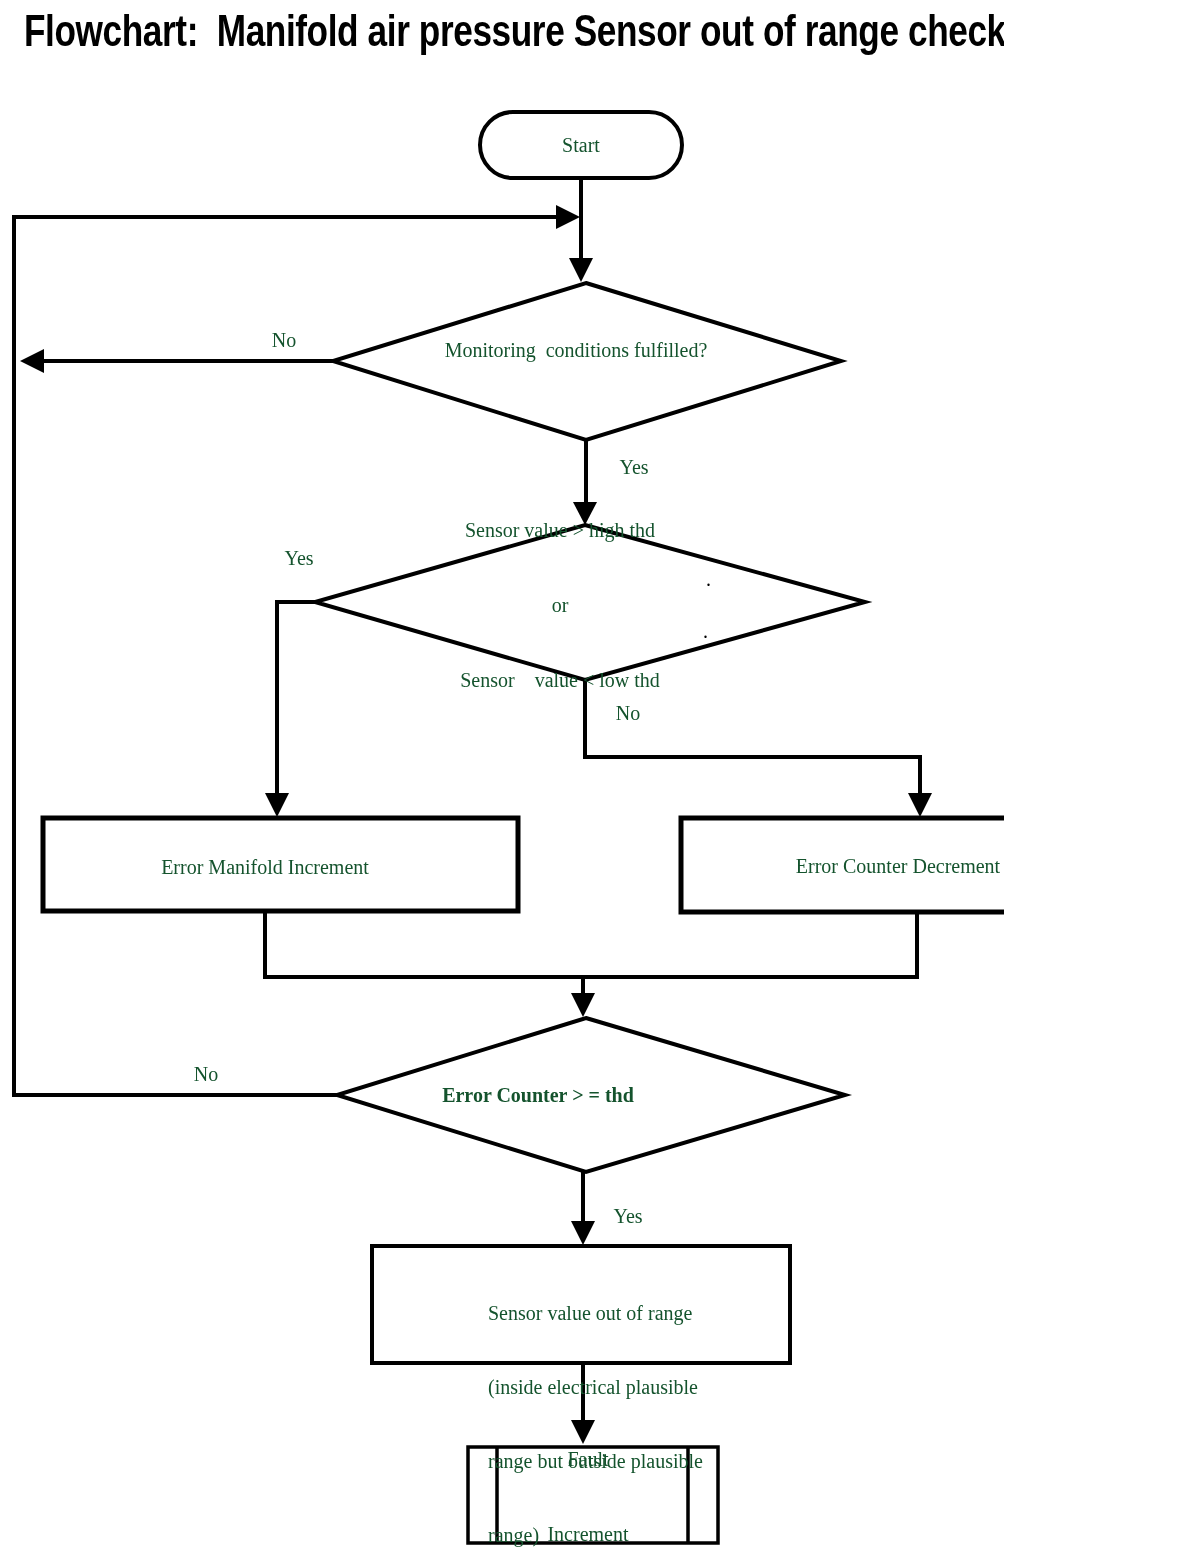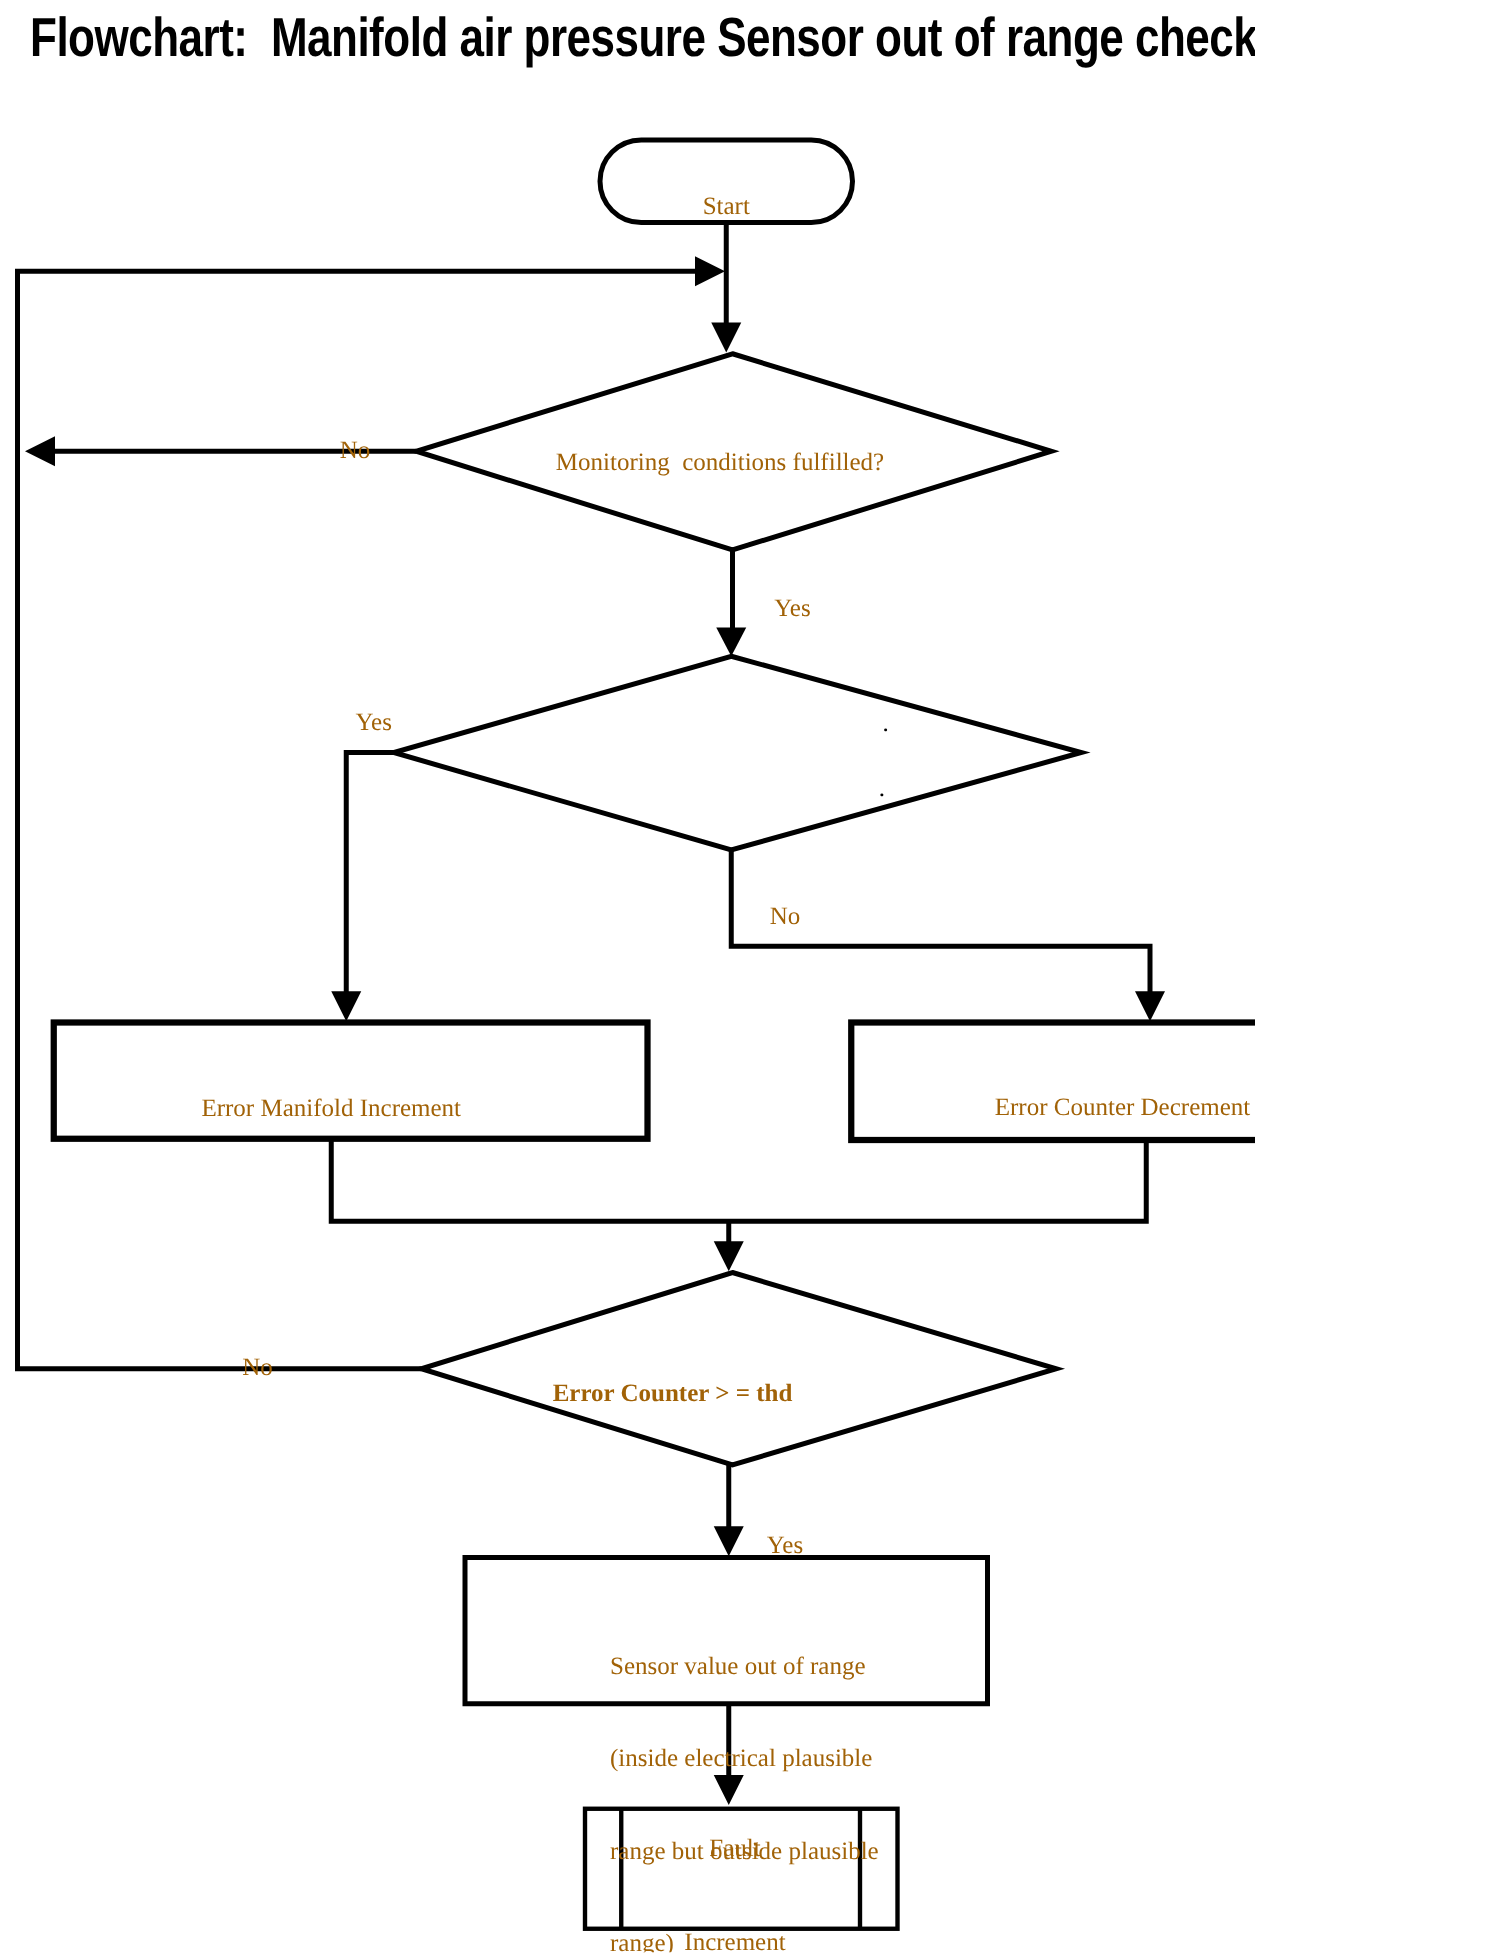--- a/index.html
+++ b/index.html
@@ -25,23 +25,22 @@
   .title-inner {
     display: inline-block;
     transform: scaleX(0.80);
     transform-origin: 0 0;
     letter-spacing: -0.5px;
   }
   .lbl {
     position: absolute;
     font-size: 20px;
     white-space: pre;
-    color: #a16207;
+    color: #14532d;
     line-height: 24px;
-    margin-top: 20px;
   }
   .center {
     transform: translate(-50%, -50%);
     text-align: center;
   }
   .ml27 div { line-height: 27px; }
   .ml26 div { line-height: 26px; }
   .dot { position: absolute; font-size: 20px; }
 </style>
 </head>
@@ -82,20 +81,25 @@
       <polygon points="571,1420 595,1420 583,1444"></polygon>
     </g>
   </svg>
 
   <div class="title"><span class="title-inner">Flowchart:  Manifold air pressure Sensor out of range check</span></div>
 
   <div class="lbl center" style="left:581px; top:145px;">Start</div>
 
   <div class="lbl center" style="left:576px; top:350px;">Monitoring  conditions fulfilled?</div>
 
+  <div class="lbl center ml27" style="left:560px; top:605px;">
+    <div>Sensor value &gt; high thd</div>
+    <div>or</div>
+    <div>Sensor    value &lt; low thd</div>
+  </div>
   <span class="dot" style="left:706px; top:568px;">.</span>
   <span class="dot" style="left:703px; top:620px;">.</span>
 
   <div class="lbl center" style="left:265px; top:867px;">Error Manifold Increment</div>
 
   <div class="lbl center" style="left:898px; top:866px;">Error Counter Decrement</div>
 
   <div class="lbl center" style="left:538px; top:1095px;font-weight:bold;">Error Counter &gt; = thd</div>
 
   <div class="lbl ml26" style="left:488px; top:1252px;">

